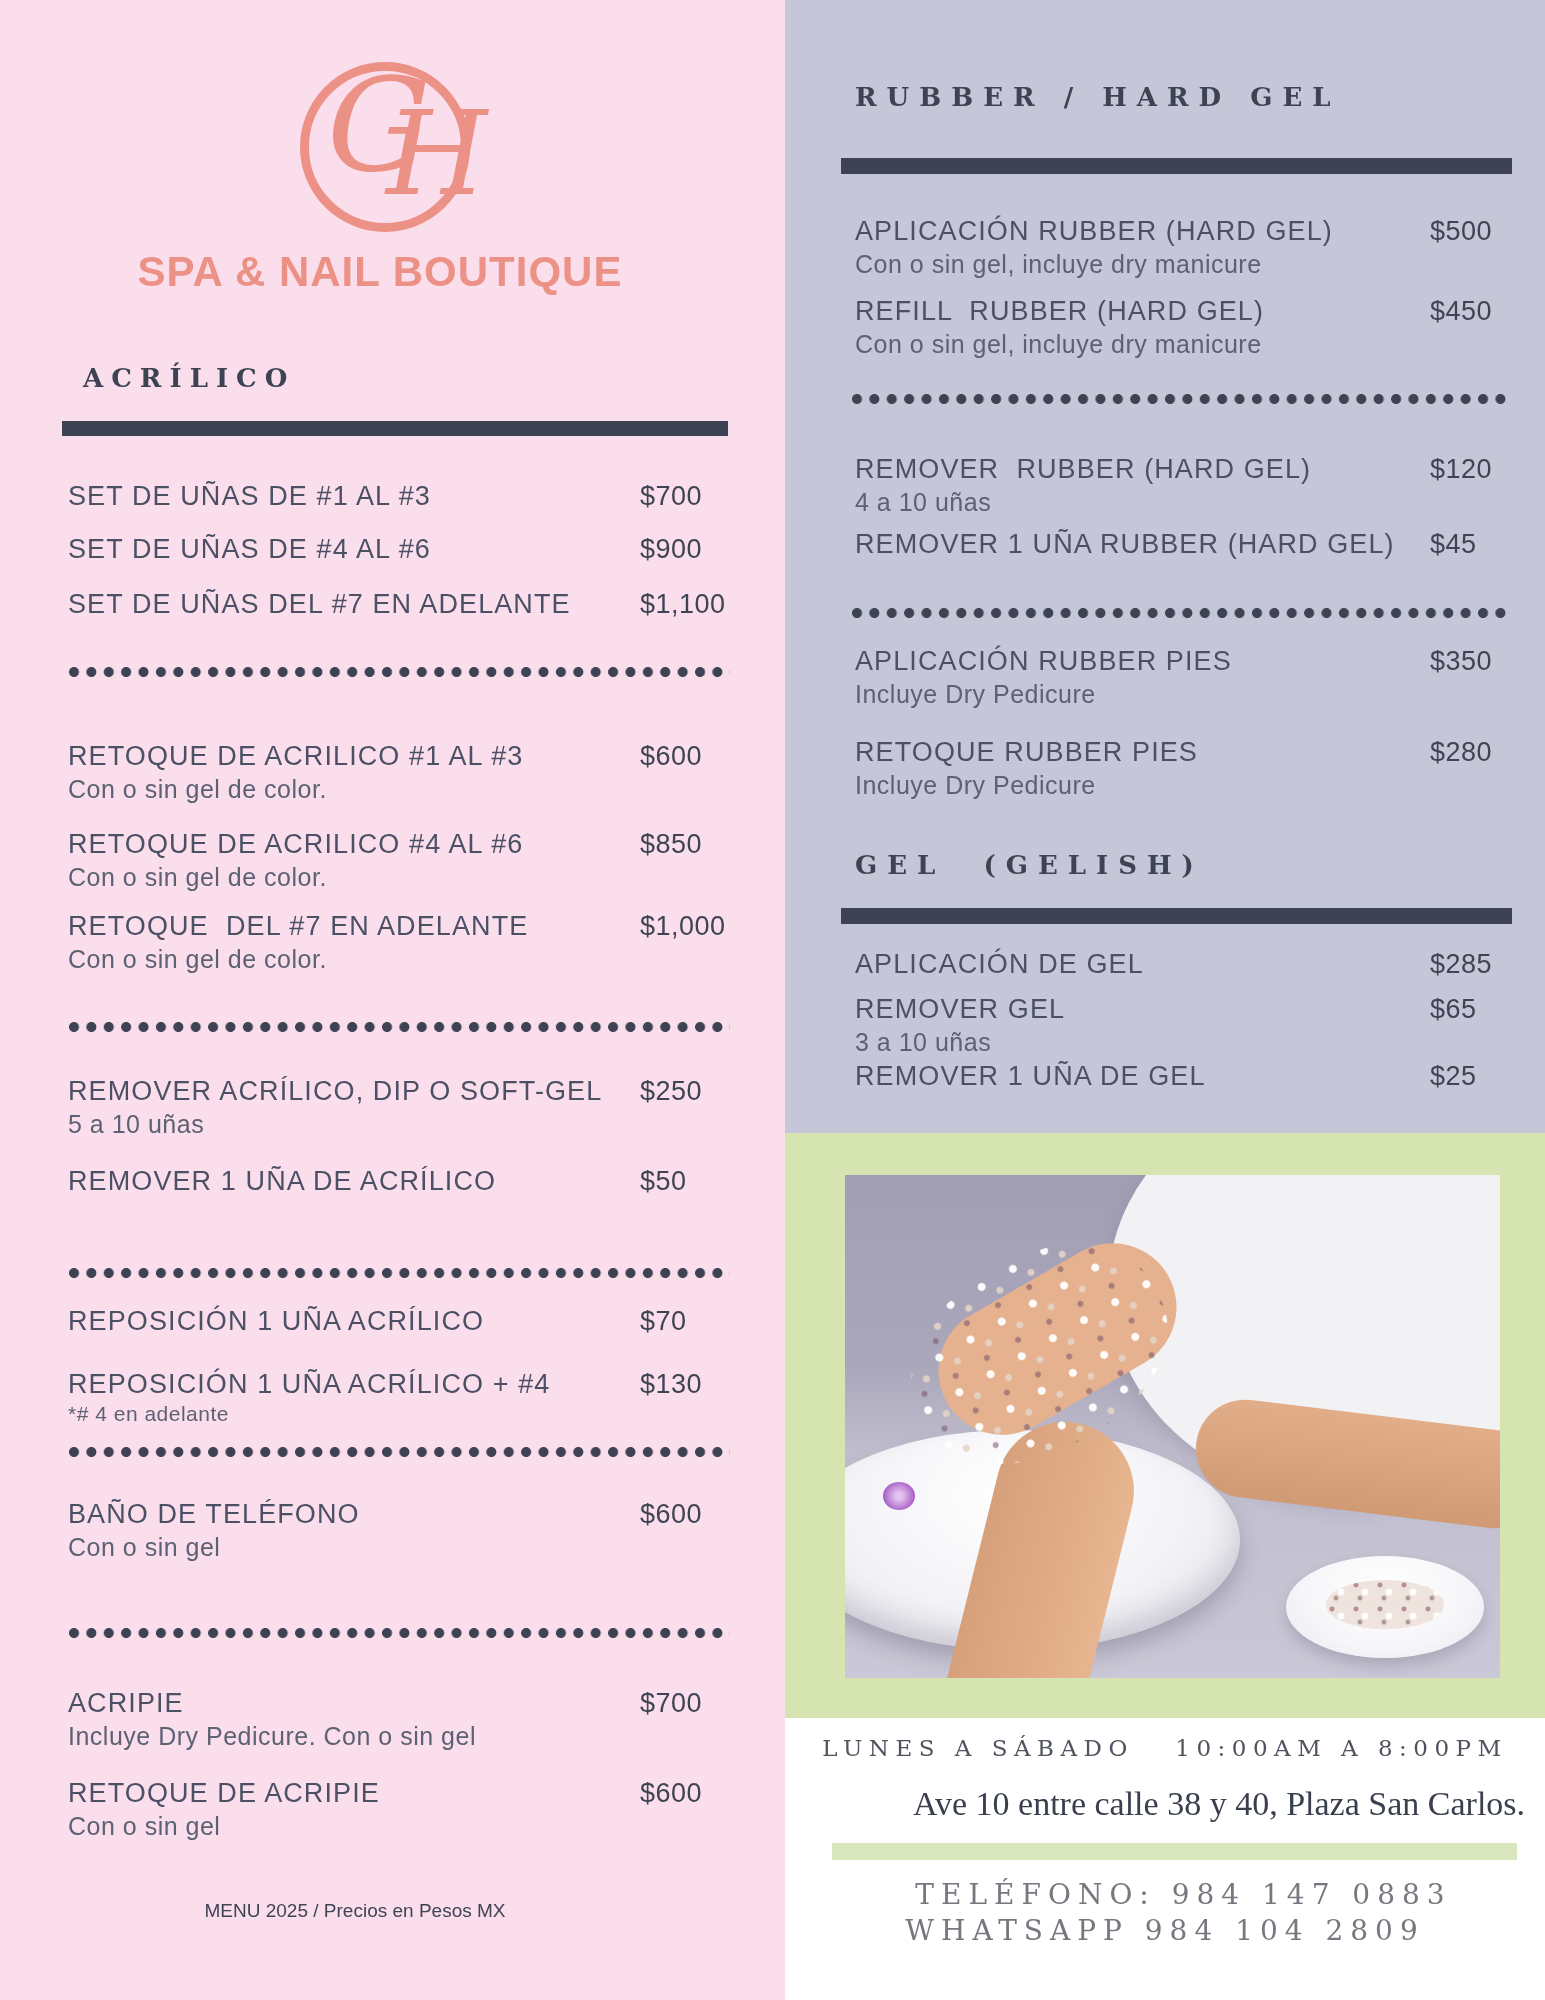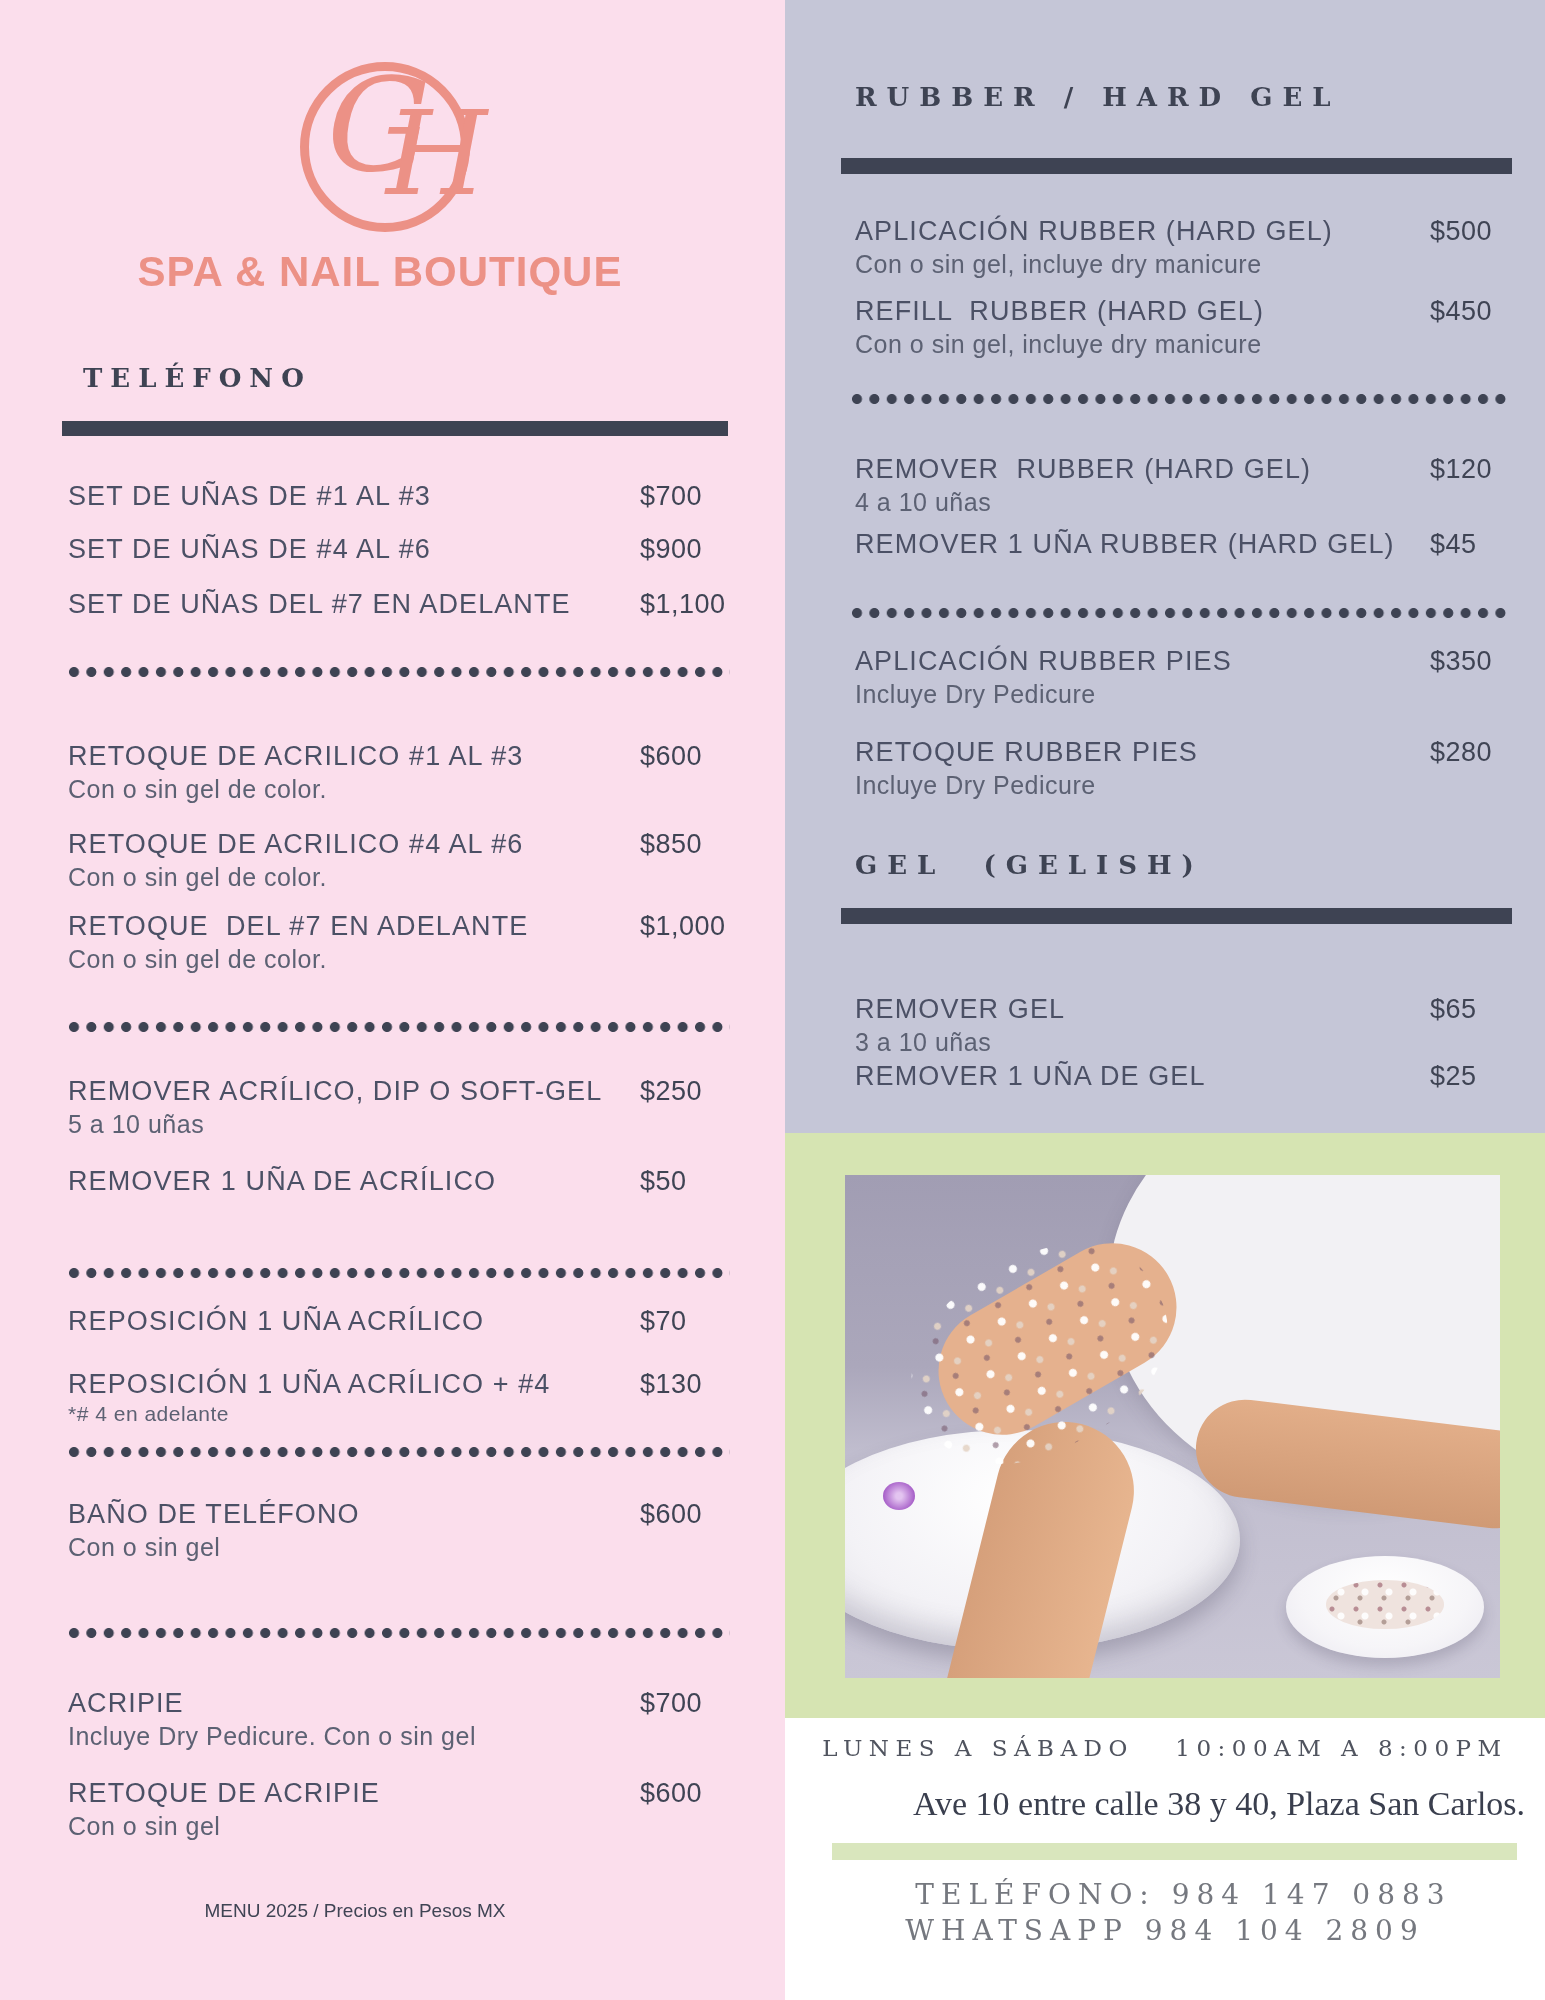--- a/index.html
+++ b/index.html
@@ -109,21 +109,21 @@
 
 <div class="page">
 
   <div class="col-left">
 
     <div class="logo-circle"></div>
     <div class="logo-g">G</div>
     <div class="logo-h">H</div>
     <div class="brand-name">SPA &amp; NAIL BOUTIQUE</div>
 
-    <div class="sec-title t-acrilico">TELÉFONO</div>
+    <div class="sec-title t-acrilico">ACRÍLICO</div>
     <div class="bar bar-left"></div>
 
     <div class="row" style="top:481px">
       <div class="iname">SET DE UÑAS DE #1 AL #3</div>
       <div class="iprice">$700</div>
     </div>
     <div class="row" style="top:534px">
       <div class="iname">SET DE UÑAS DE #4 AL #6</div>
       <div class="iprice">$900</div>
     </div>
@@ -255,20 +255,24 @@
     </div>
     <div class="row" style="top:737px">
       <div class="iname">RETOQUE RUBBER PIES</div>
       <div class="iprice">$280</div>
       <div class="idesc">Incluye Dry Pedicure</div>
     </div>
 
     <div class="sec-title t-gel">GEL  (GELISH)</div>
     <div class="bar bar-gel"></div>
 
+    <div class="row" style="top:949px">
+      <div class="iname">APLICACIÓN DE GEL</div>
+      <div class="iprice">$285</div>
+    </div>
     <div class="row" style="top:994px">
       <div class="iname">REMOVER GEL</div>
       <div class="iprice">$65</div>
       <div class="idesc">3 a 10 uñas</div>
     </div>
     <div class="row" style="top:1061px">
       <div class="iname">REMOVER 1 UÑA DE GEL</div>
       <div class="iprice">$25</div>
     </div>
 

